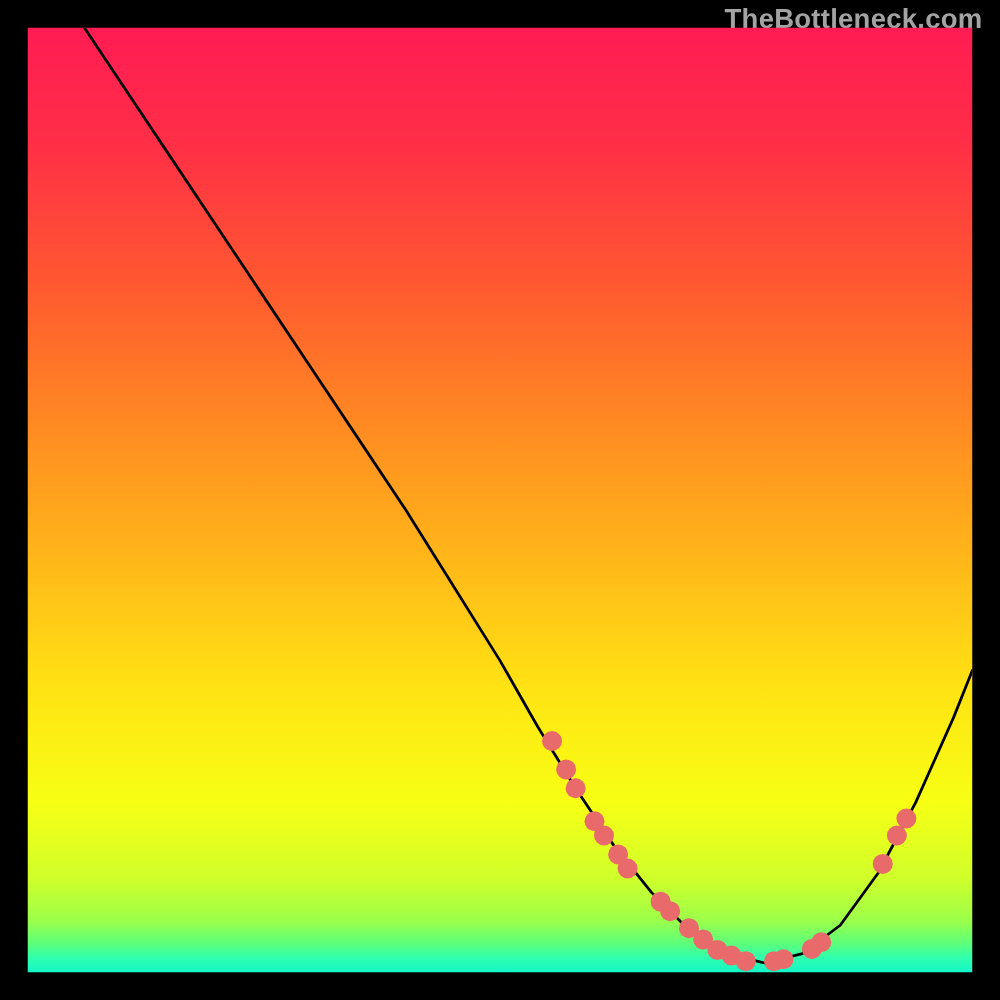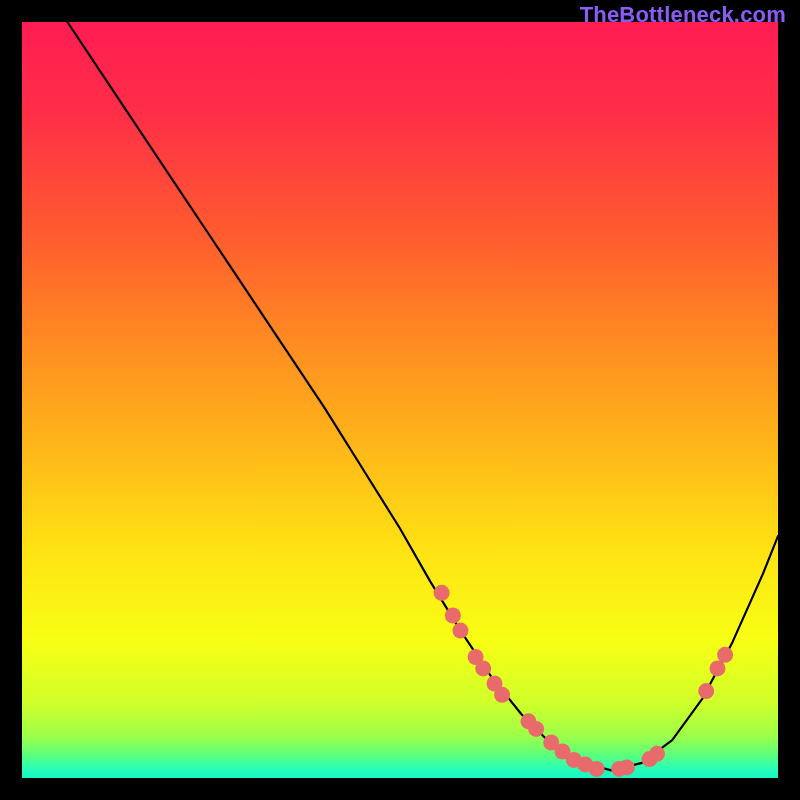--- a/index.html
+++ b/index.html
@@ -22,21 +22,21 @@
   .gradient-bg {
     position: absolute;
     inset: 0;
   }
   .watermark {
     position: absolute;
     top: 2px;
     right: 14px;
     font-size: 22px;
     font-weight: 600;
-    color: #8b5cf6;
+    color: #a3a3a3;
     letter-spacing: 0.2px;
   }
   svg.curve {
     position: absolute;
     inset: 0;
   }
 </style>
 </head>
 <body>
 

